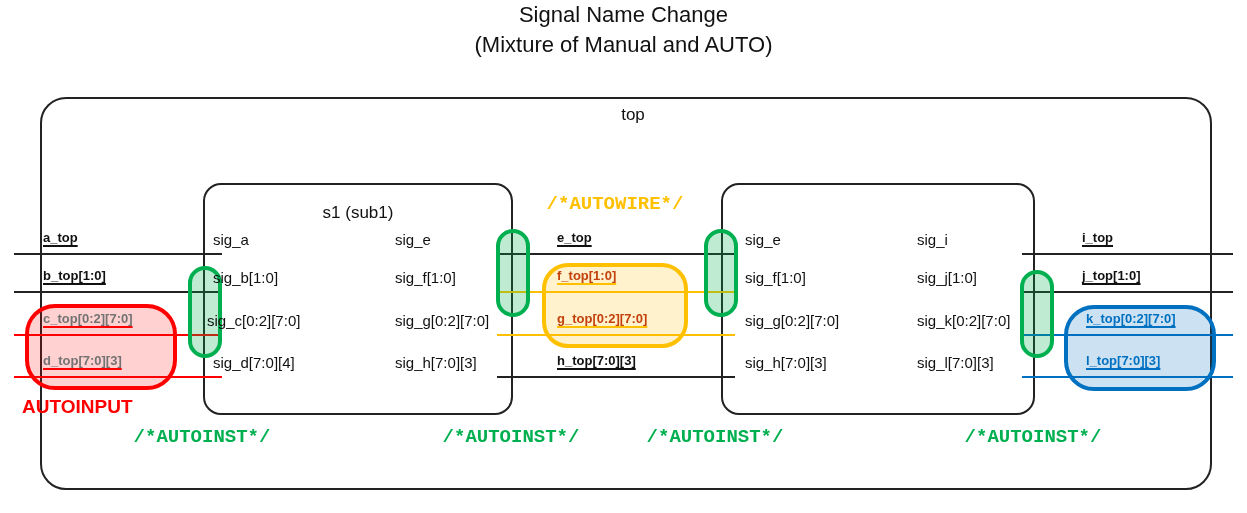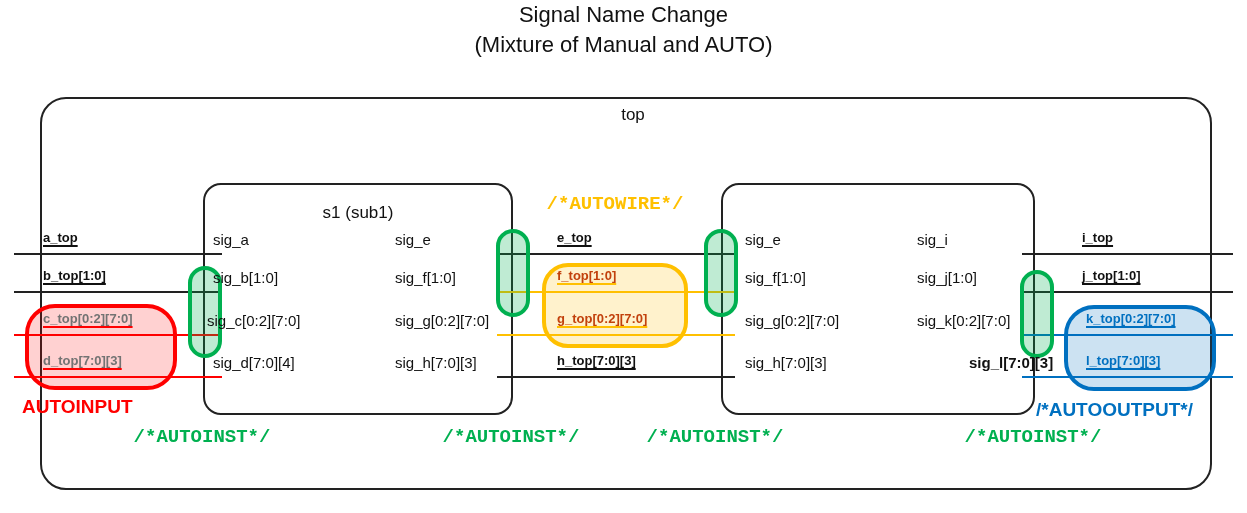--- a/index.html
+++ b/index.html
@@ -116,33 +116,32 @@
   <div class="abs port" style="left:395px; top:312px;">sig_g[0:2][7:0]</div>
   <div class="abs port" style="left:395px; top:354px;">sig_h[7:0][3]</div>
 
   <div class="abs port" style="left:745px; top:231px;">sig_e</div>
   <div class="abs port" style="left:745px; top:269px;">sig_f[1:0]</div>
   <div class="abs port" style="left:745px; top:312px;">sig_g[0:2][7:0]</div>
   <div class="abs port" style="left:745px; top:354px;">sig_h[7:0][3]</div>
   <div class="abs port" style="left:917px; top:231px;">sig_i</div>
   <div class="abs port" style="left:917px; top:269px;">sig_j[1:0]</div>
   <div class="abs port" style="left:917px; top:312px;">sig_k[0:2][7:0]</div>
-  <div class="abs port" style="left:969px; top:354px;font-weight:bold;">sig_l[7:0][3]</div>
+  <div class="abs port" style="left:917px; top:354px;">sig_l[7:0][3]</div>
 
   <div class="abs hl red-box" style="left:25px;   top:304px; width:152px; height:86px;"></div>
   <div class="abs hl gold-box" style="left:542px;  top:263px; width:146px; height:85px;"></div>
   <div class="abs hl blue-box" style="left:1064px; top:305px; width:152px; height:86px;"></div>
 
   <div class="abs pill" style="left:188px;  top:266px; width:34px; height:92px;"></div>
   <div class="abs pill" style="left:496px;  top:229px; width:34px; height:88px;"></div>
   <div class="abs pill" style="left:704px;  top:229px; width:34px; height:88px;"></div>
   <div class="abs pill" style="left:1020px; top:270px; width:34px; height:88px;"></div>
 
   <div class="abs anno red" style="left:22px;  top:396px;">AUTOINPUT</div>
   <div class="abs anno gold center" style="left:515px; top:193px; width:200px;">/*AUTOWIRE*/</div>
-  <div class="abs anno blue" style="left:1036px; top:399px;">/*AUTOOUTPUT*/</div>
 
   <div class="abs anno green center" style="left:132px; top:426px; width:140px;">/*AUTOINST*/</div>
   <div class="abs anno green center" style="left:441px; top:426px; width:140px;">/*AUTOINST*/</div>
   <div class="abs anno green center" style="left:645px; top:426px; width:140px;">/*AUTOINST*/</div>
   <div class="abs anno green center" style="left:963px; top:426px; width:140px;">/*AUTOINST*/</div>
 
 </div>
 
 </body></html>

